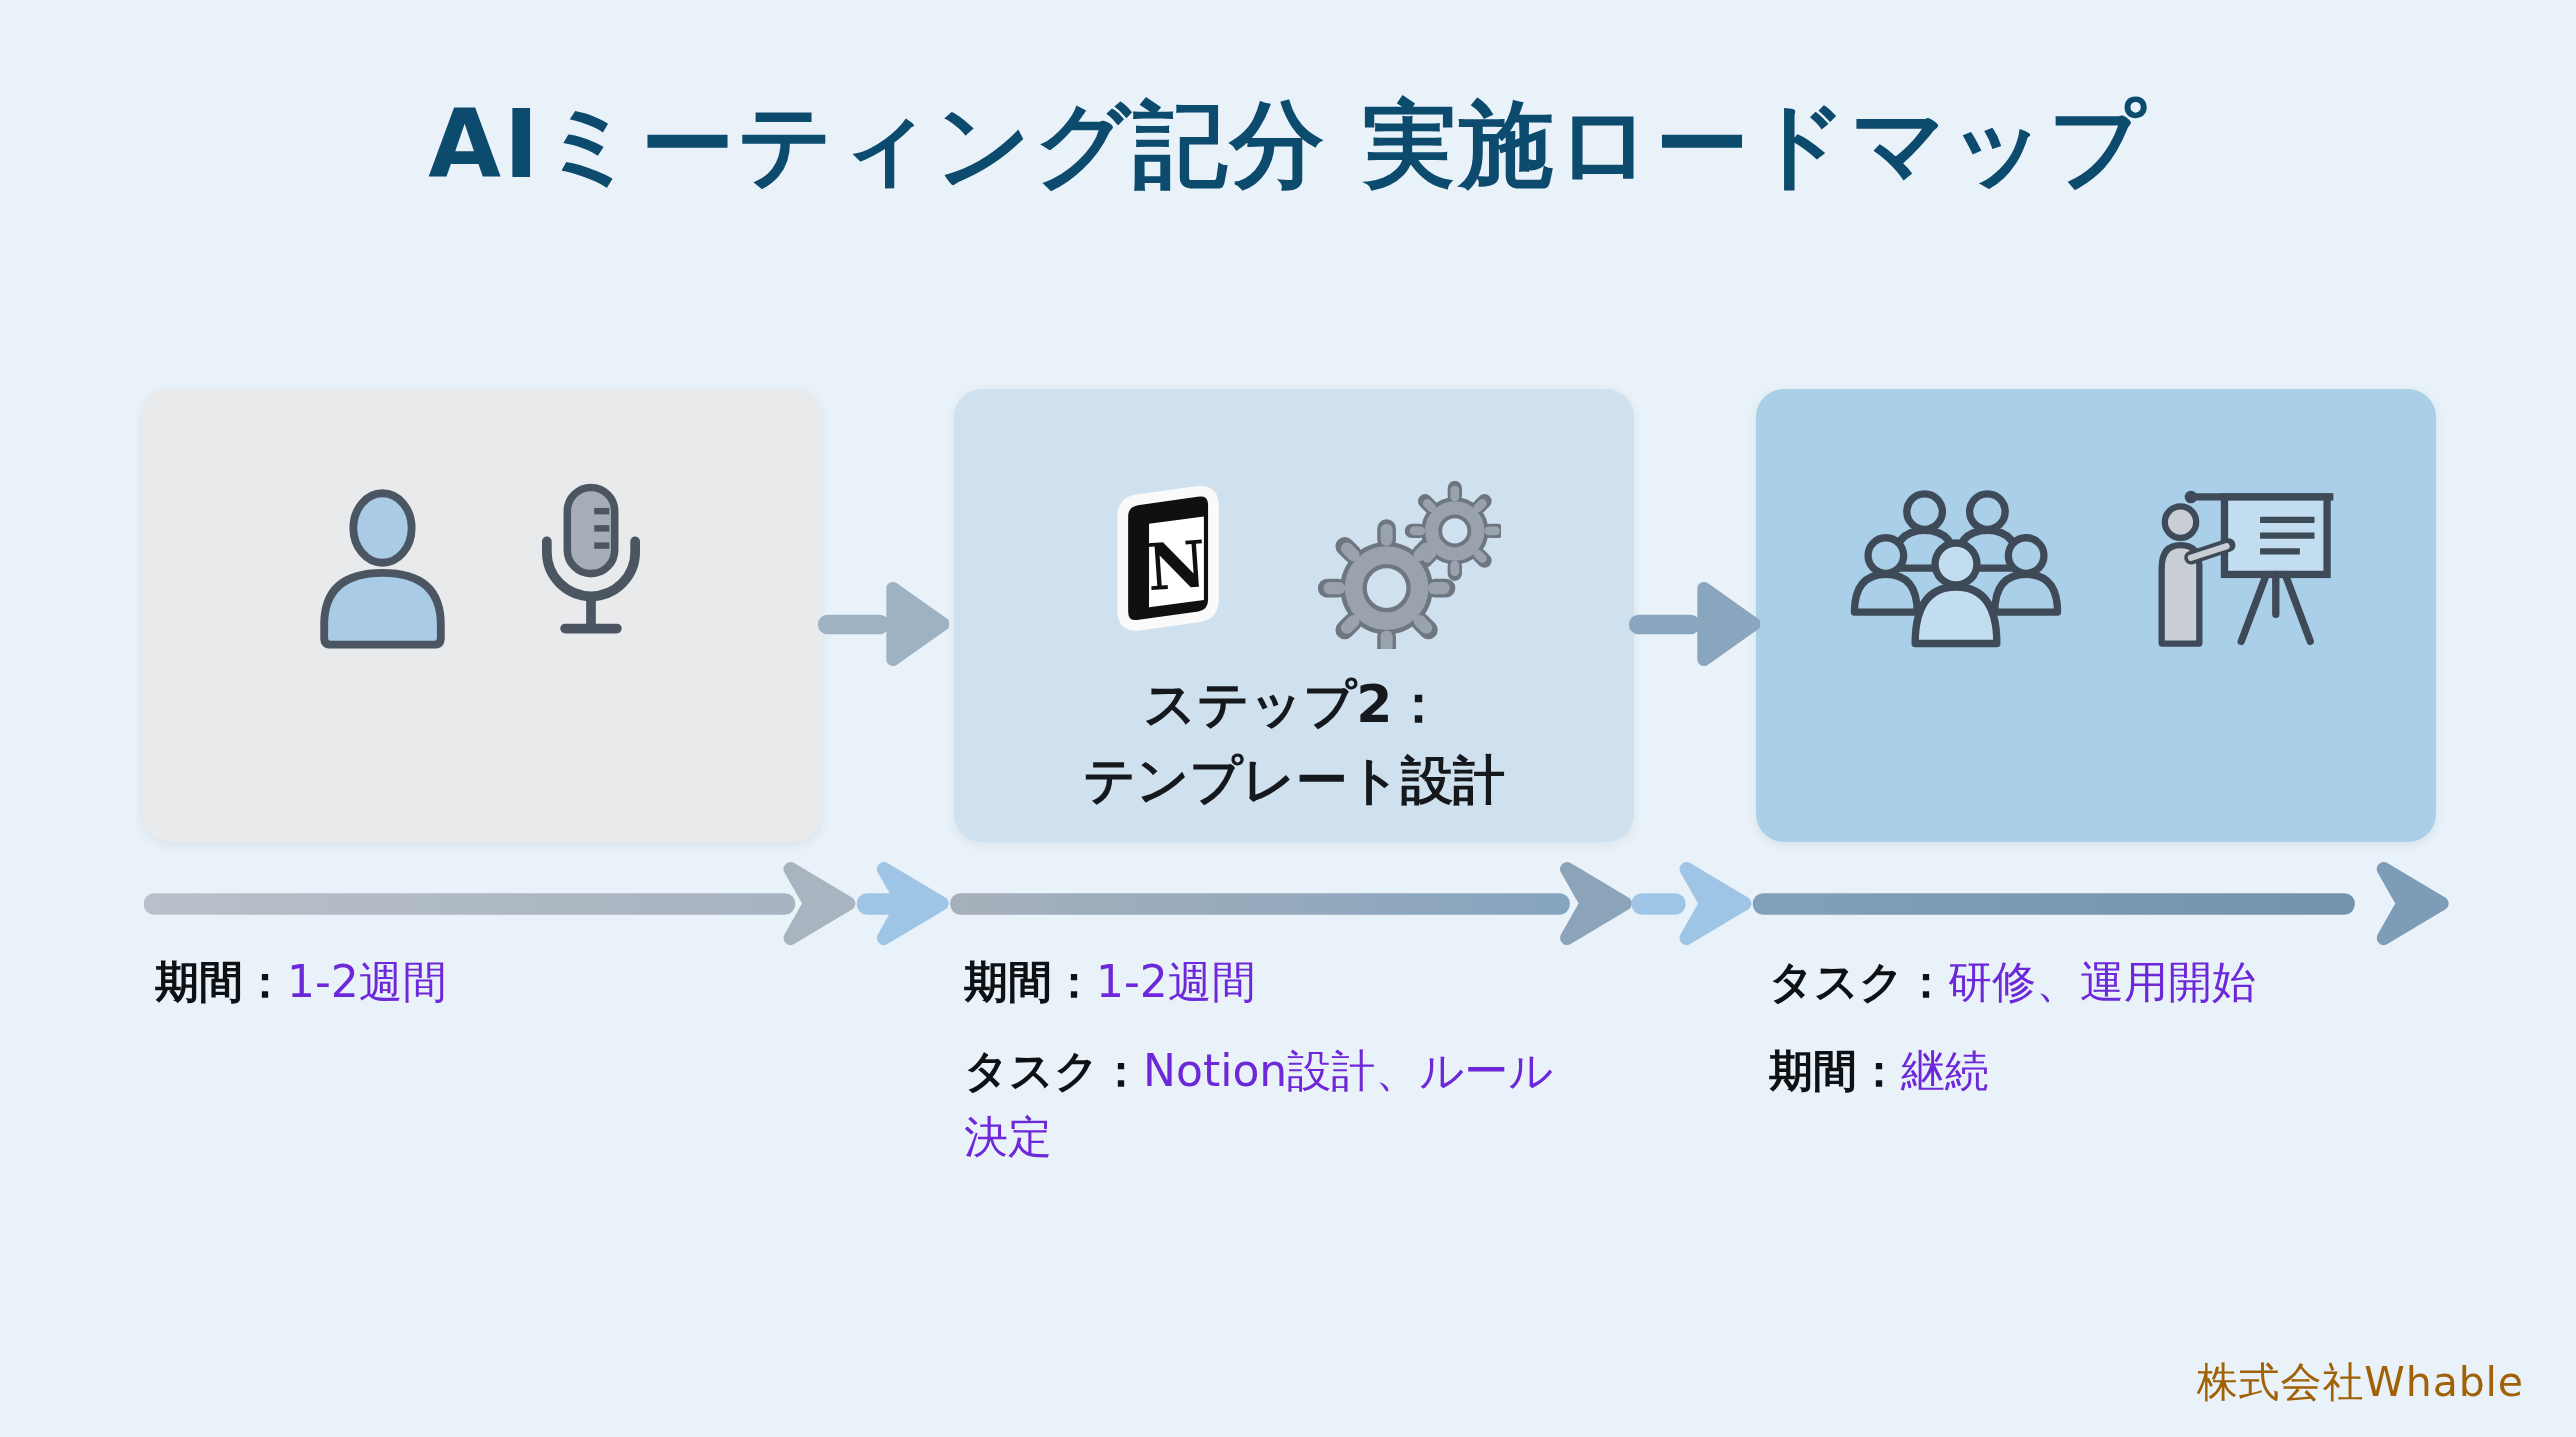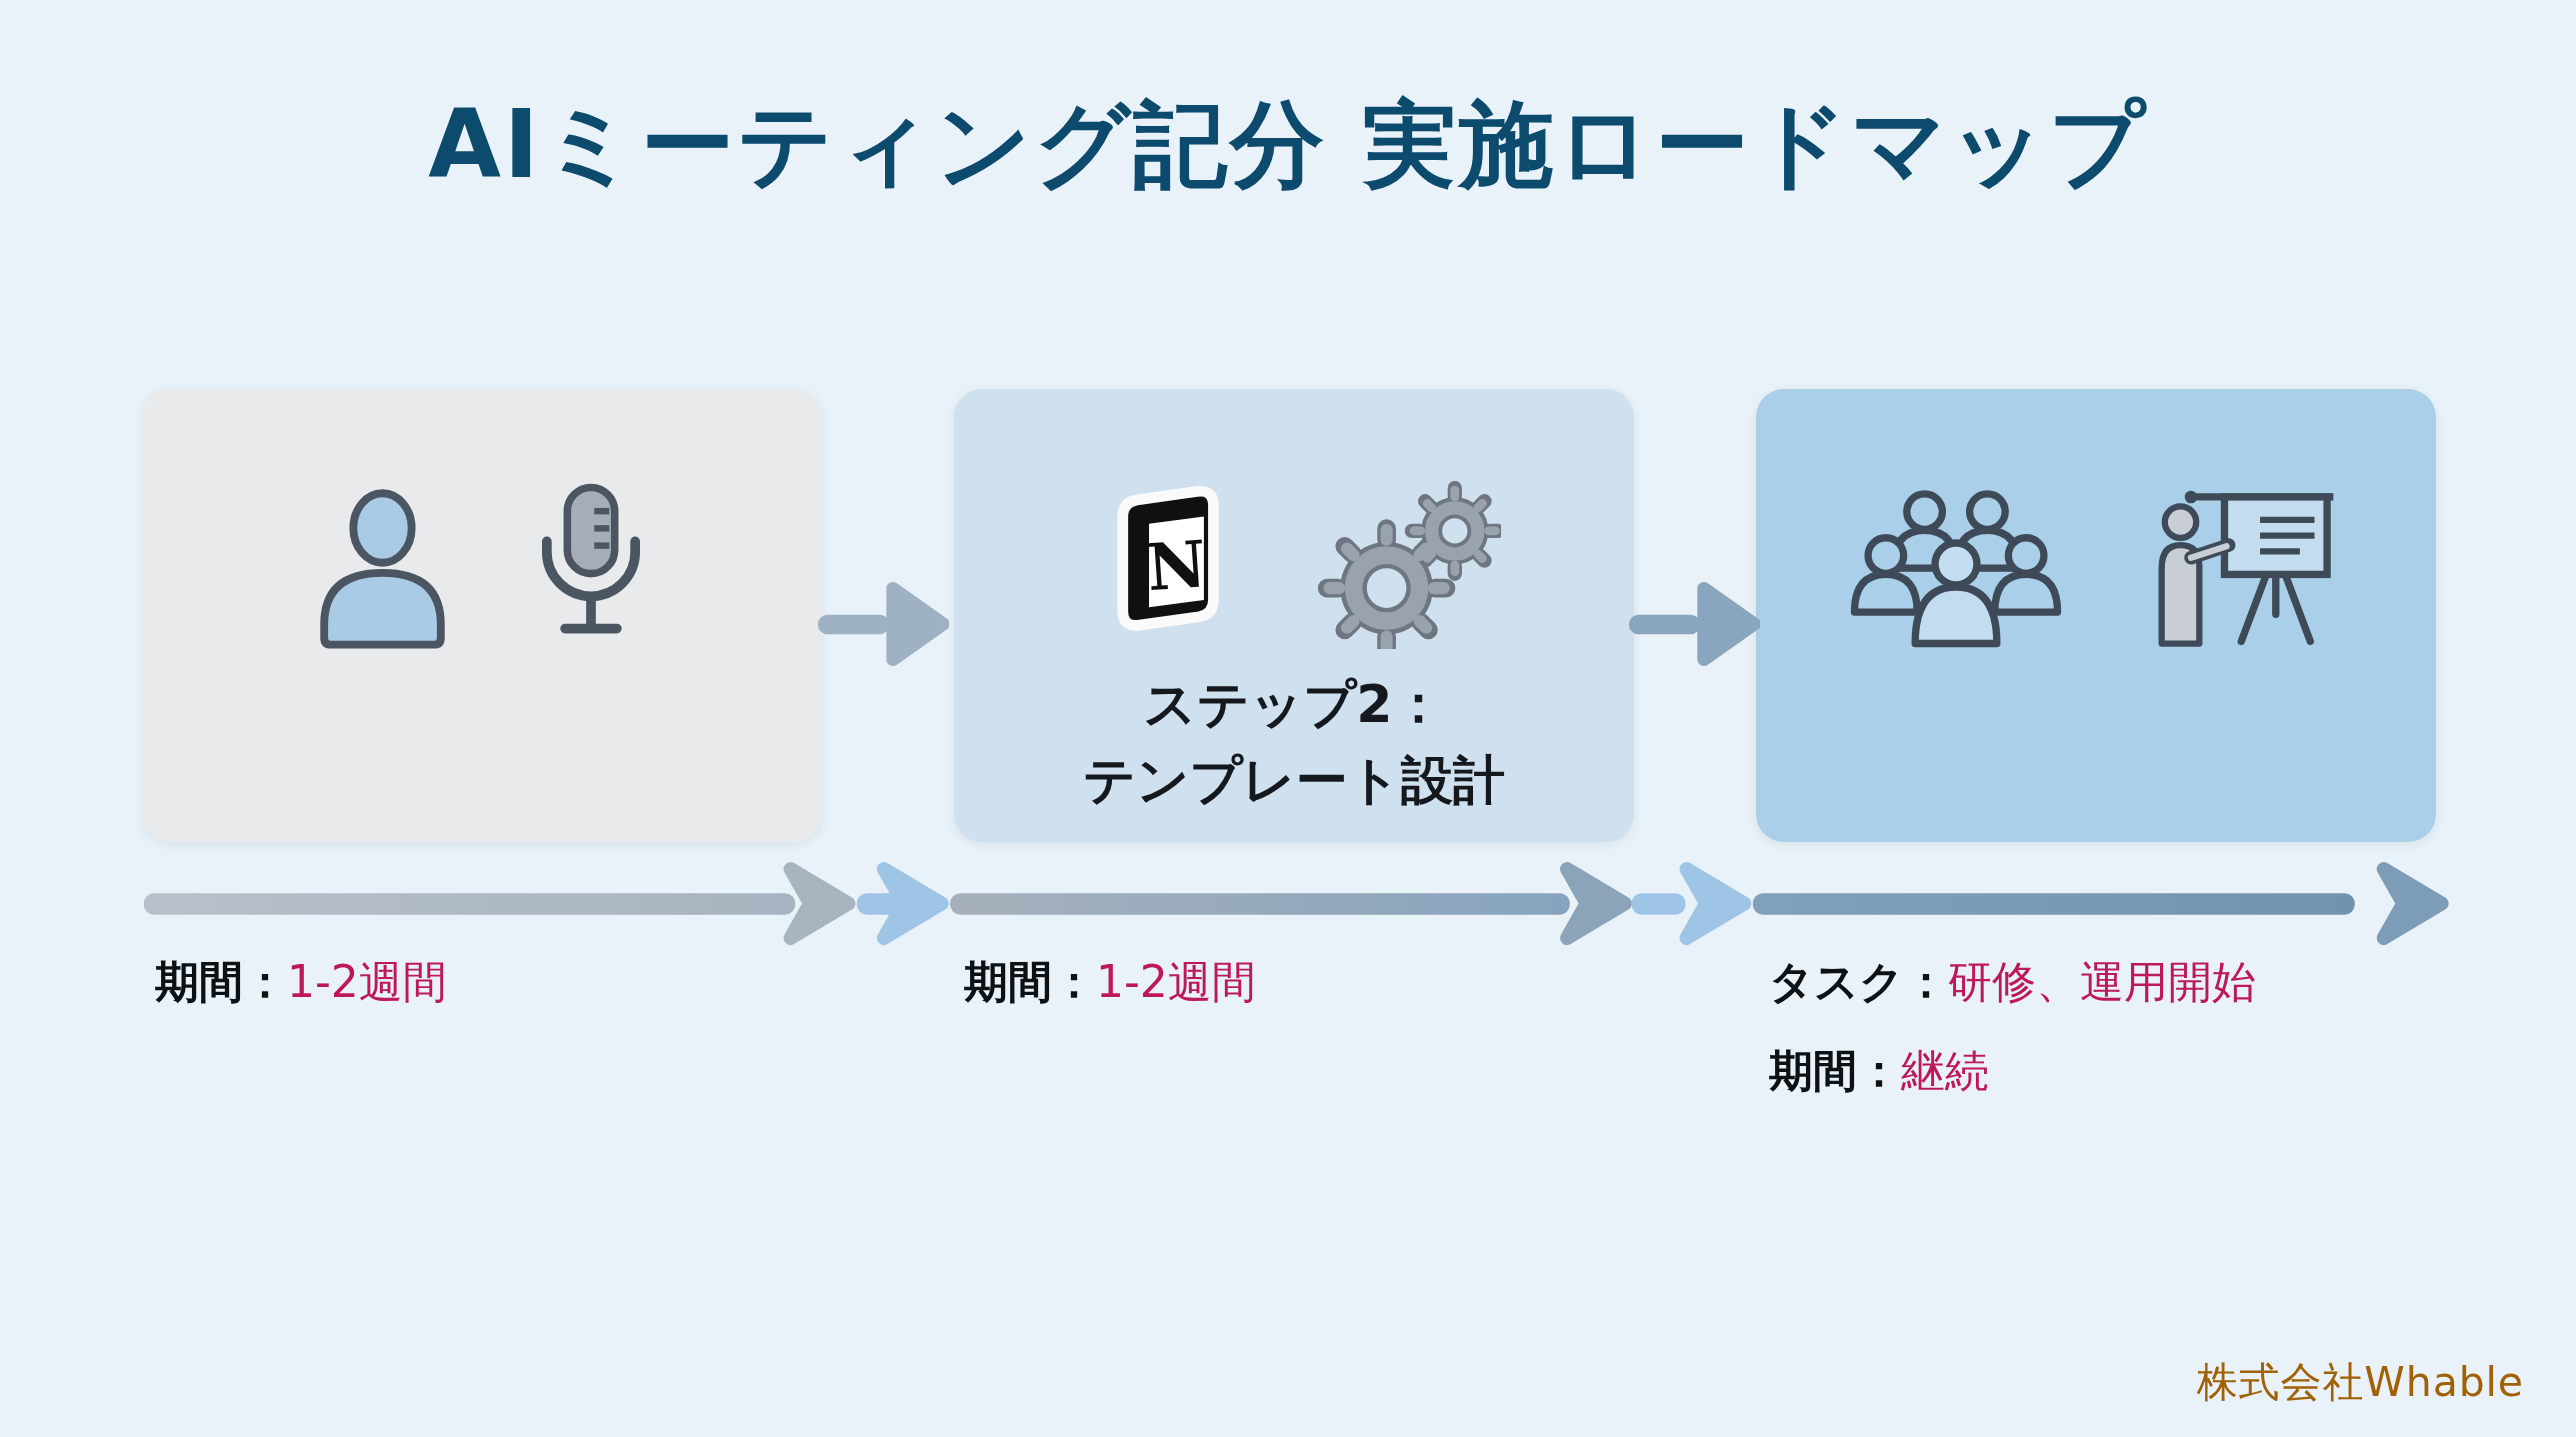--- a/index.html
+++ b/index.html
@@ -40,21 +40,21 @@
   
   .details{
     position:absolute;top:949px;width:655px;
     font-size:44px;color:#15181d;line-height:1.5;
   }
   .details--1{left:155px;}
   .details--2{left:964px;width:642px;}
   .details--3{left:1769px;}
   .detail-row{margin-bottom:22.5px;}
   .detail-label{font-weight:bold;color:#0e1114;}
-  .detail-value{font-weight:normal;color:#be185d;white-space:pre-line;}
+  .detail-value{font-weight:normal;color:#6d28d9;white-space:pre-line;}
   .footer{
     position:absolute;top:1355px;right:52px;
     font-size:41px;color:#a16207;letter-spacing:0.9px;
   }
 </style>
 </head>
 <body>
 
 <div class="canvas">
 
@@ -218,20 +218,24 @@
   <div class="details details--1">
     <div class="detail-row">
       <span class="detail-label">期間：</span><span class="detail-value">1-2週間</span>
     </div>
   </div>
 
   <div class="details details--2">
     <div class="detail-row">
       <span class="detail-label">期間：</span><span class="detail-value">1-2週間</span>
     </div>
+    <div class="detail-row">
+      <span class="detail-label">タスク：</span><span class="detail-value">Notion設計、ルール
+決定</span>
+    </div>
   </div>
 
   <div class="details details--3">
     <div class="detail-row">
       <span class="detail-label">タスク：</span><span class="detail-value">研修、運用開始</span>
     </div>
     <div class="detail-row">
       <span class="detail-label">期間：</span><span class="detail-value">継続</span>
     </div>
   </div>

